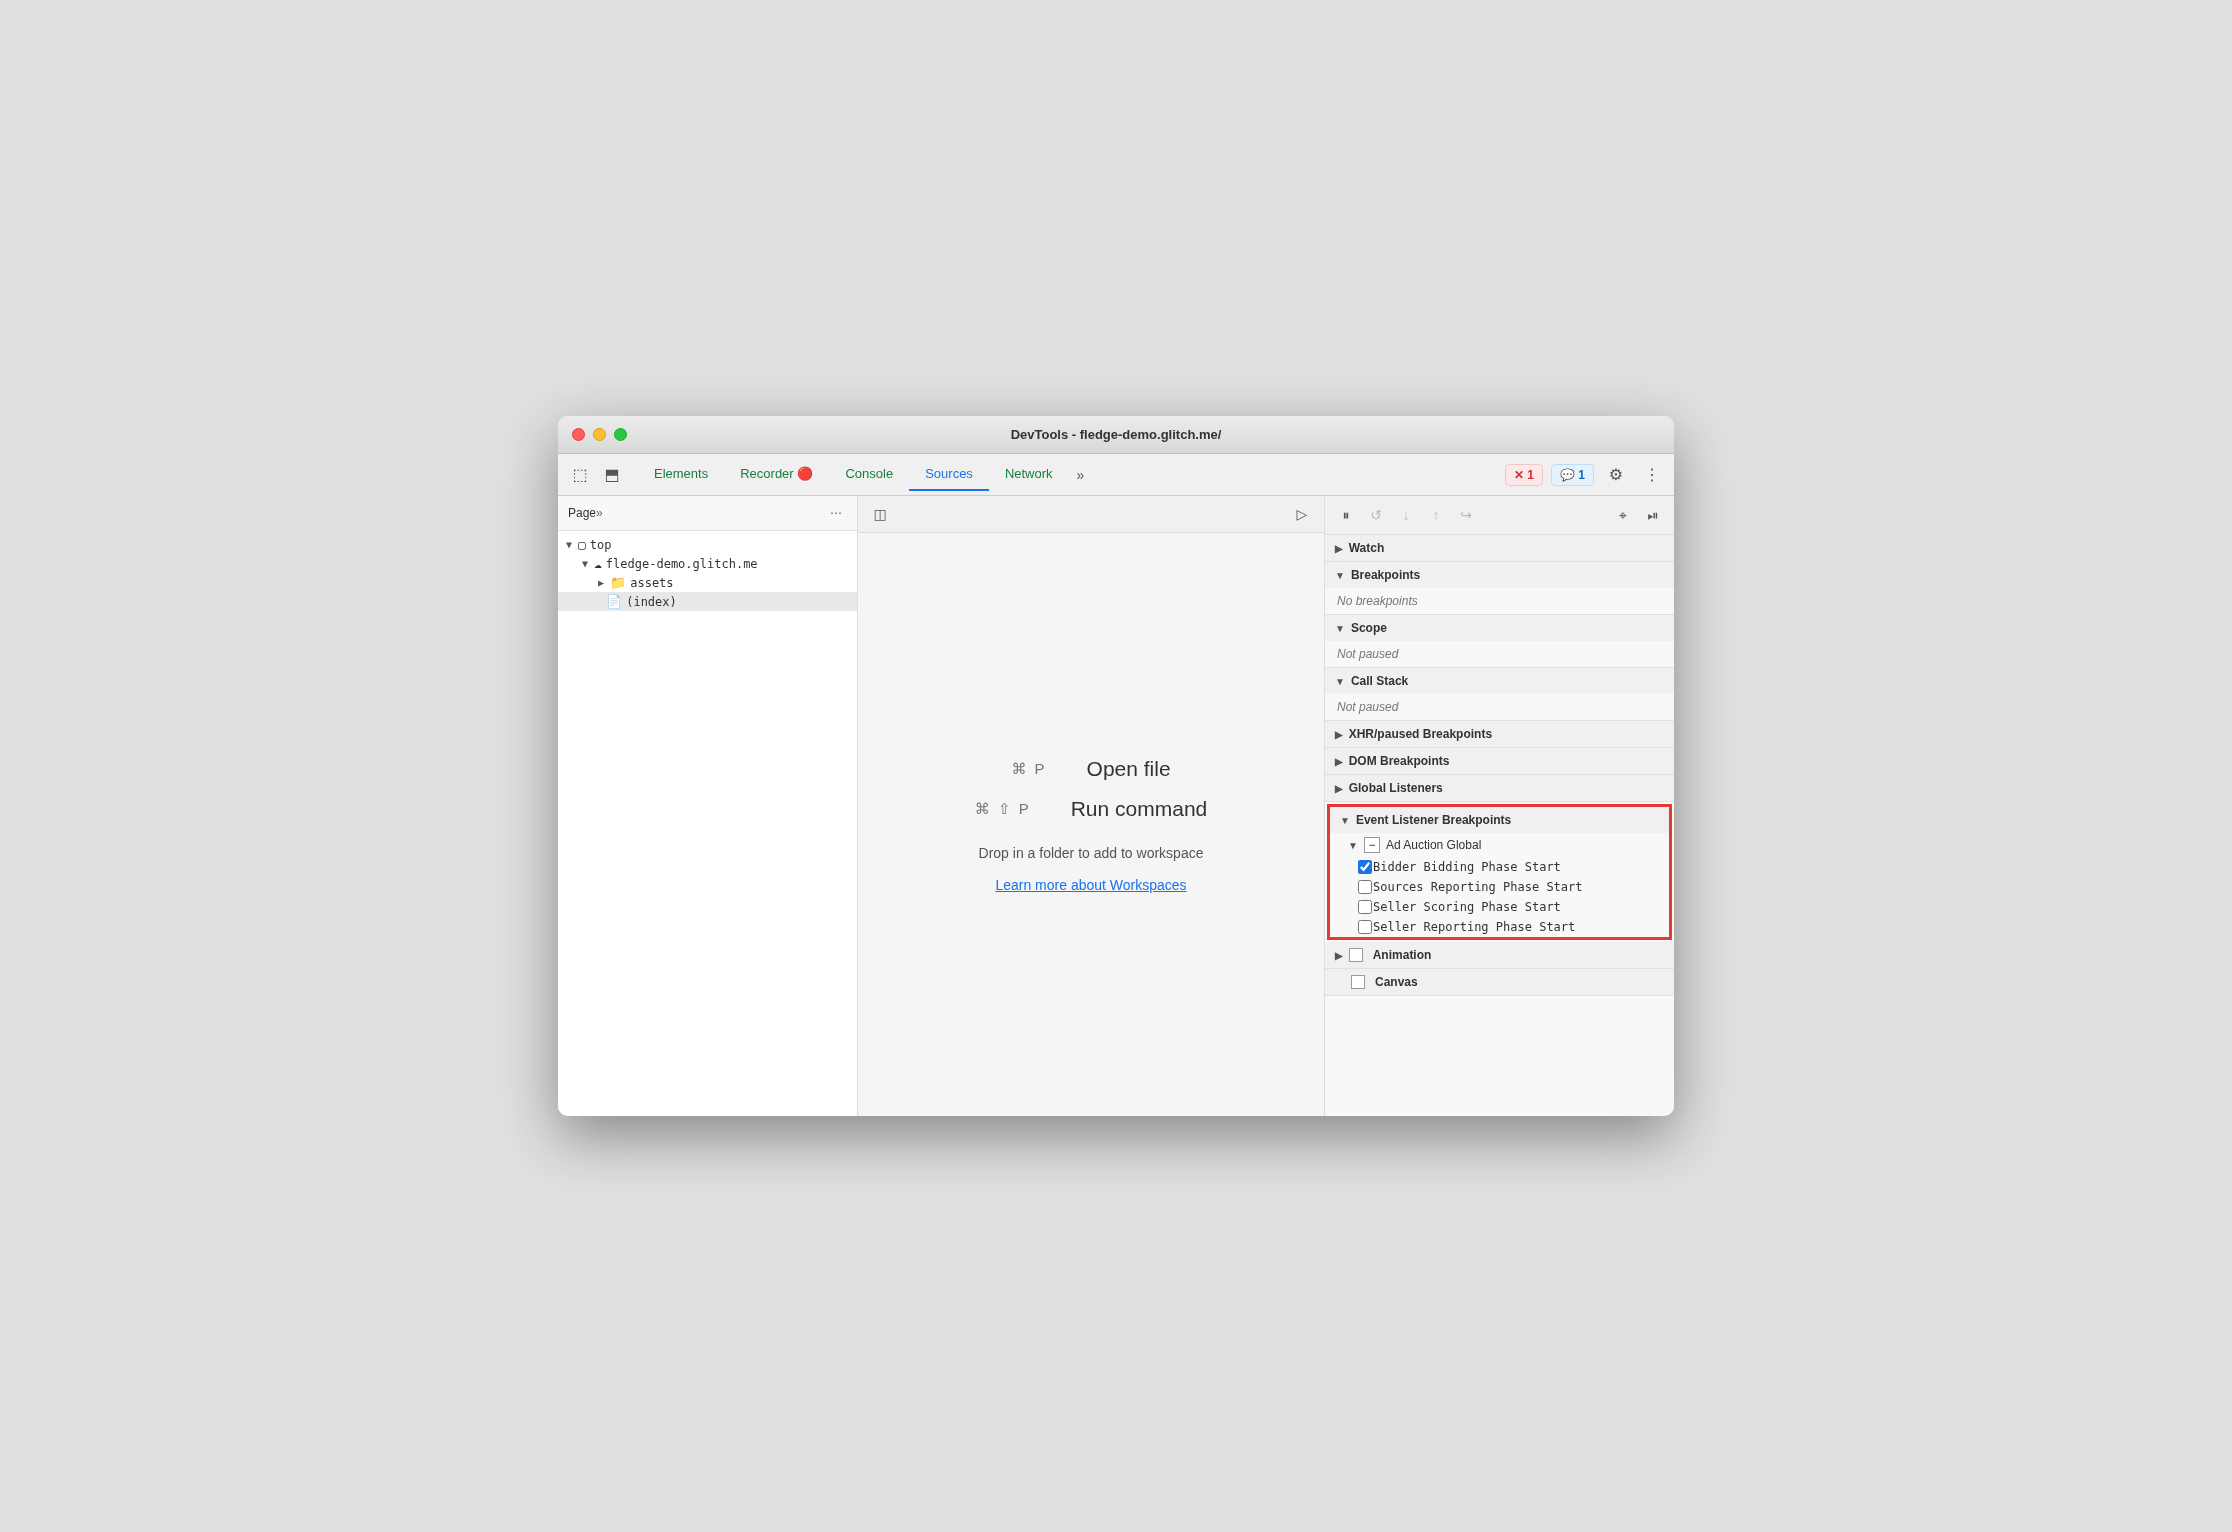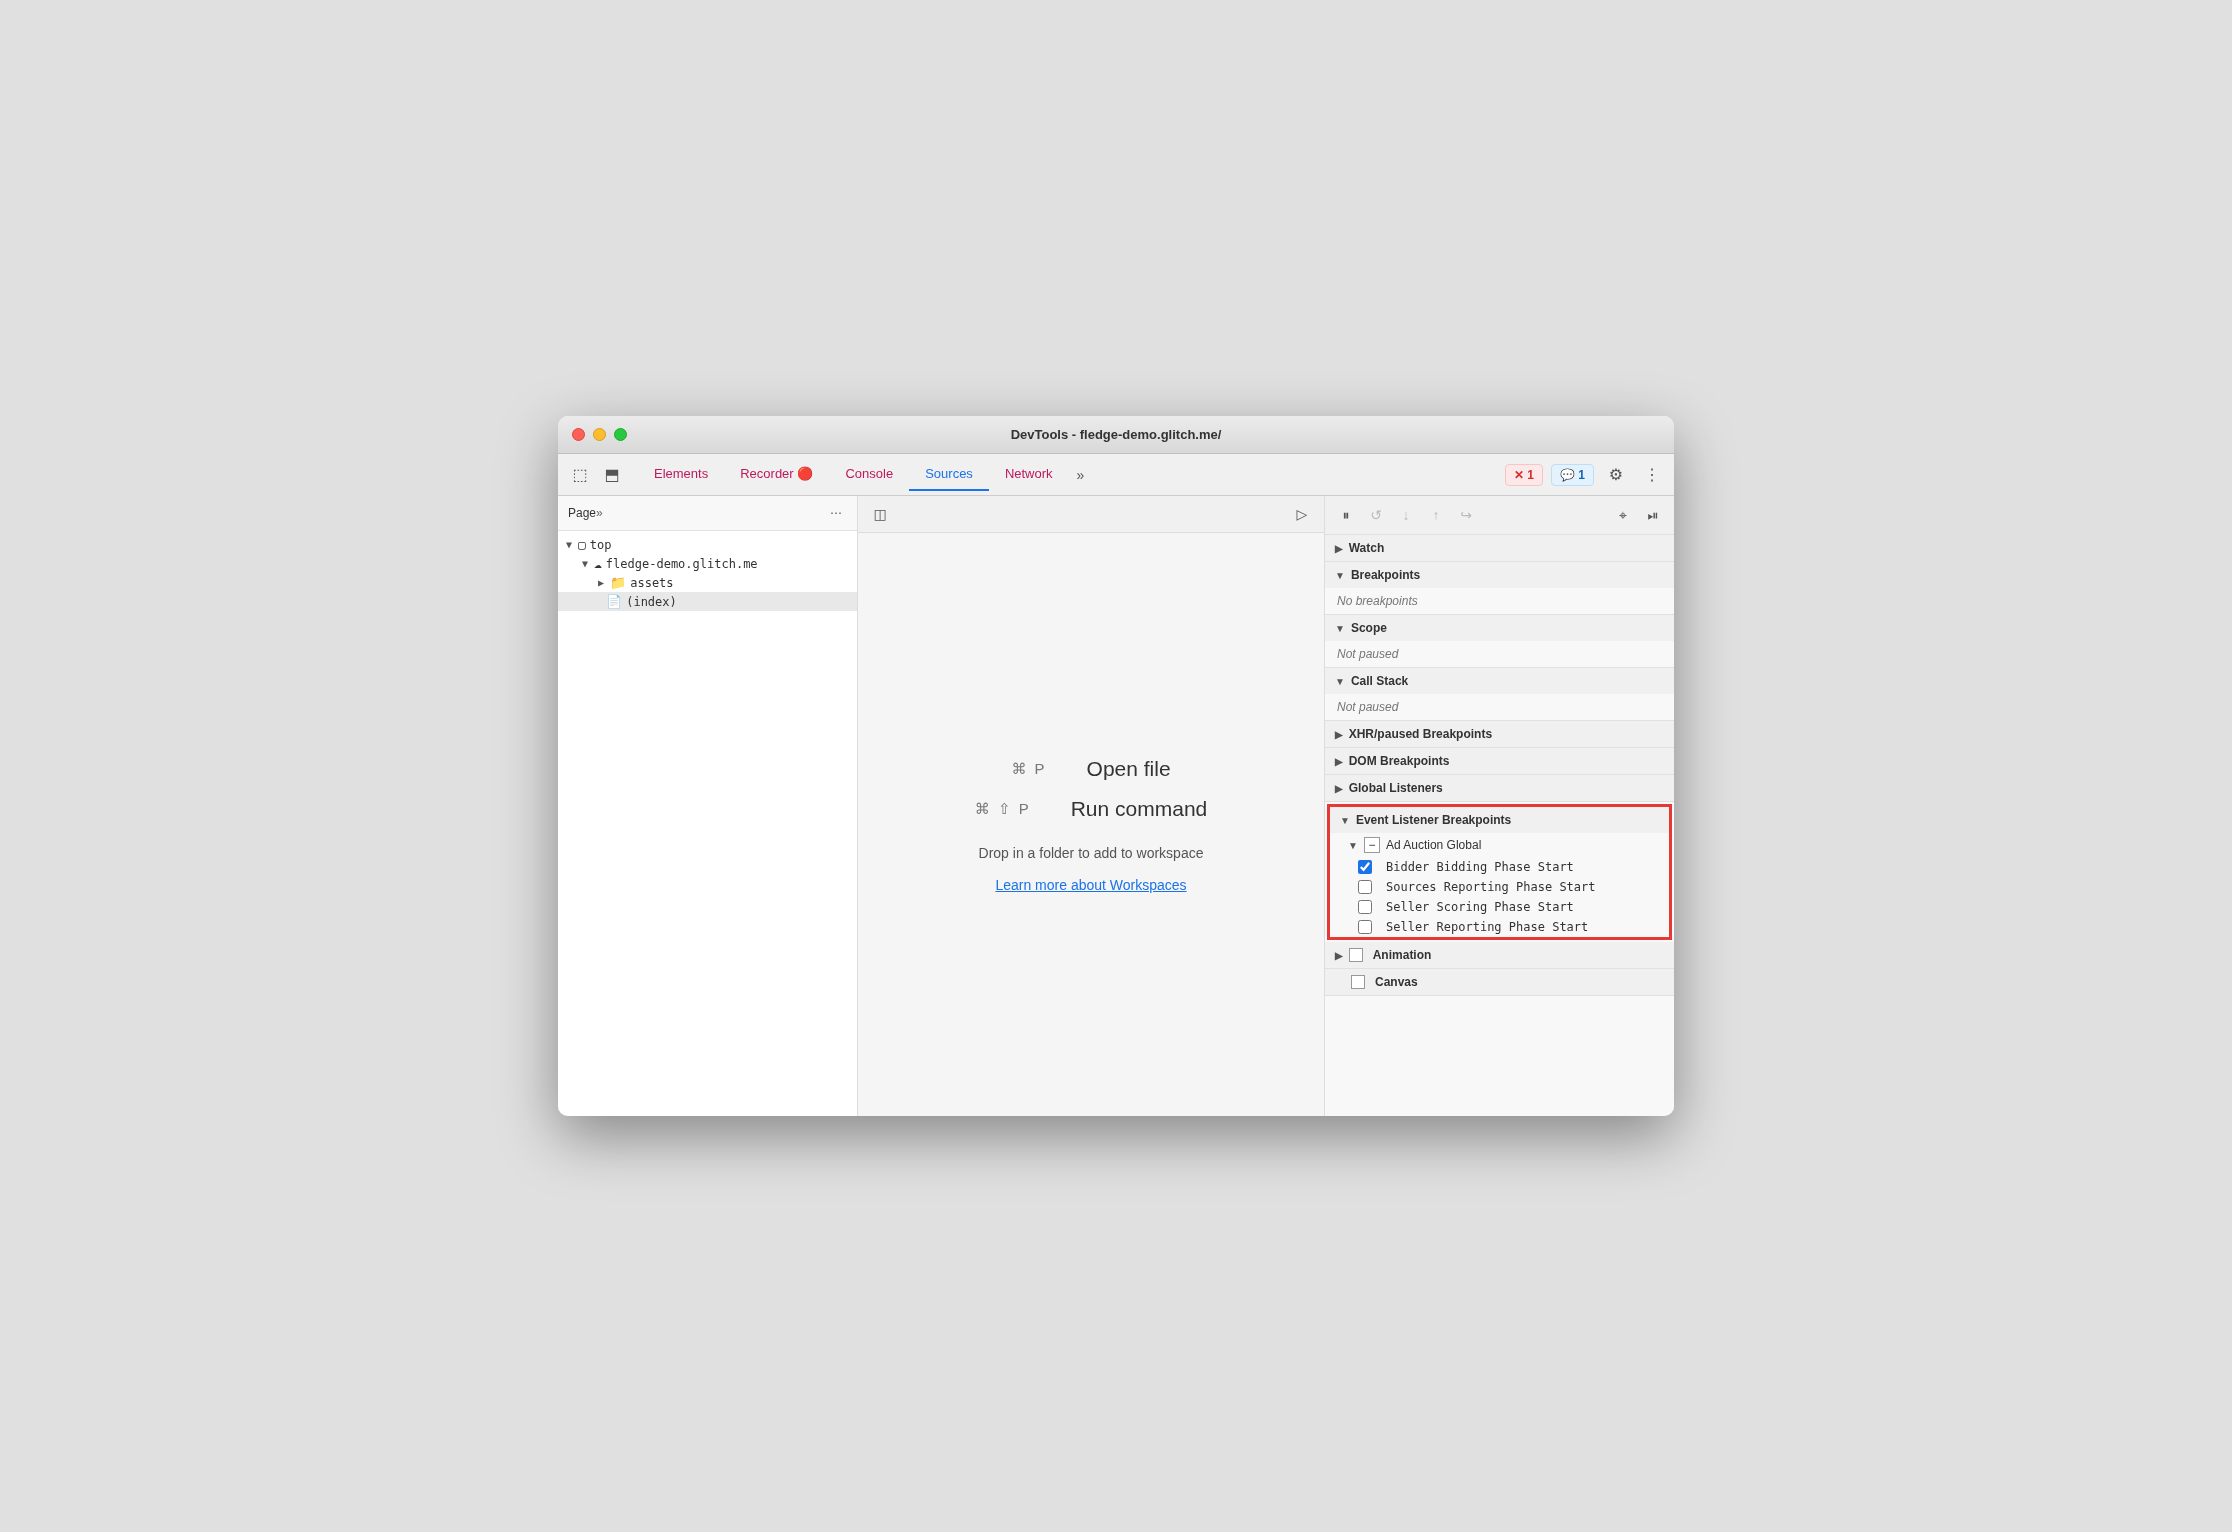--- a/index.html
+++ b/index.html
@@ -76,21 +76,21 @@
     }
     .tabs {
       display: flex;
       align-items: center;
       gap: 0;
       flex: 1;
     }
     .tab {
       padding: 8px 16px;
       font-size: 13px;
-      color: #be185d;
+      color: #15803d;
       cursor: pointer;
       border-bottom: 2px solid transparent;
       white-space: nowrap;
     }
     .tab.active {
       color: #1a73e8;
       border-bottom: 2px solid #1a73e8;
       font-weight: 500;
     }
     .more-tabs {
@@ -280,21 +280,21 @@
       border: 3px solid #e53935;
       margin: 2px;
     }
     .checkbox-item {
       display: flex;
       align-items: center;
       padding: 3px 10px 3px 28px;
       font-size: 12px;
       font-family: monospace;
       color: #333;
-      gap: 14px;
+      gap: 1px;
       cursor: pointer;
     }
     .checkbox-item input[type="checkbox"] {
       width: 14px;
       height: 14px;
       cursor: pointer;
       accent-color: #1a73e8;
     }
     .ad-auction-header {
       display: flex;

